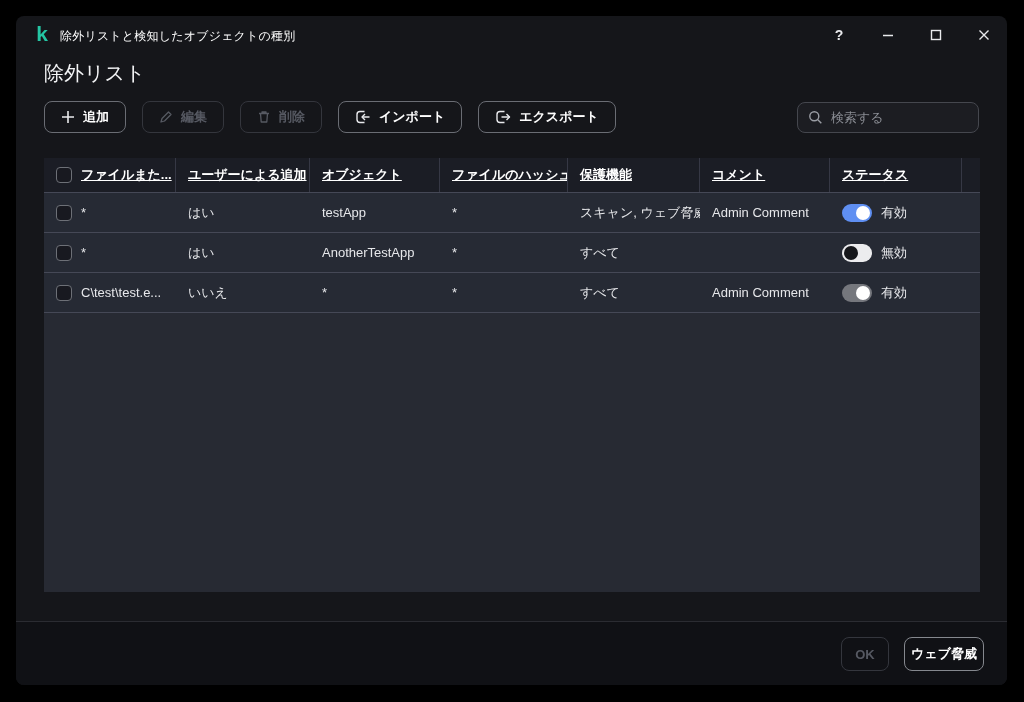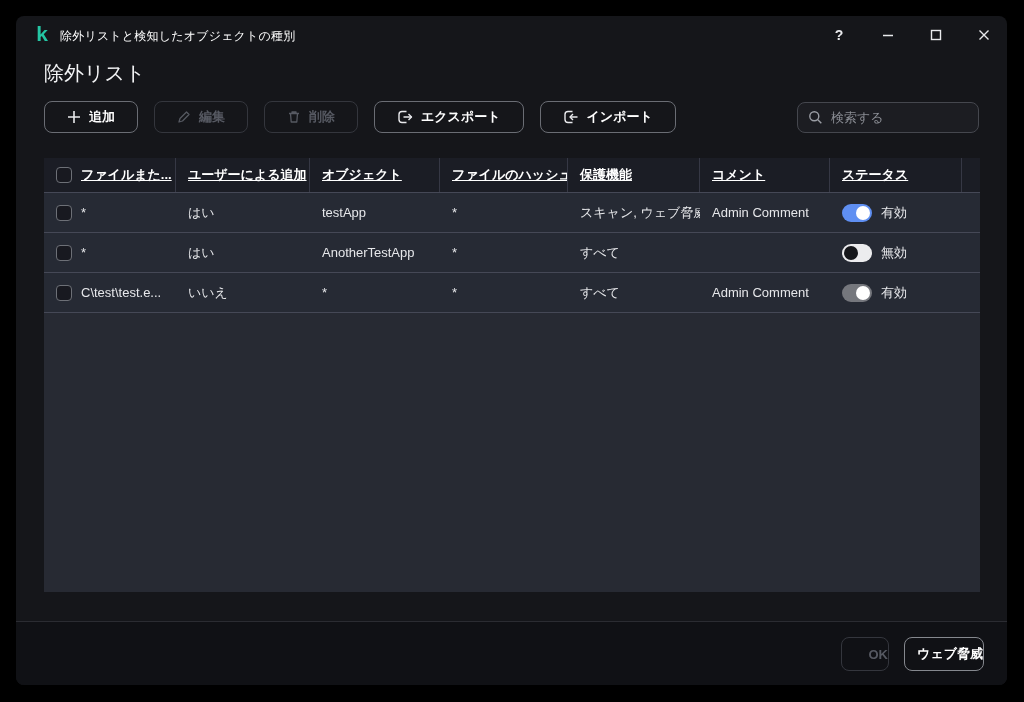--- a/index.html
+++ b/index.html
@@ -18,21 +18,21 @@
     align-items:center; justify-content:center; color:#e8e9ec; cursor:default; }
   .win-btn.help { left:814px; font-size:14px; font-weight:bold; }
   .win-btn.min { left:863px; } .win-btn.max { left:911px; } .win-btn.close { left:959px; }
 
   
   .page-heading { position:absolute; left:28px; top:44px; font-size:20px; font-weight:400; color:#f2f3f5; }
 
   
   .toolbar { position:absolute; left:28px; top:85px; right:28px; height:32px;
     display:flex; align-items:center; gap:16px; }
-  .tb-btn { display:inline-flex; align-items:center; gap:8px; height:32px; padding:0 22px;
+  .tb-btn { display:inline-flex; align-items:center; gap:8px; height:32px; padding:0 16px;
     border:1px solid #6a6d74; border-radius:8px; background:transparent; color:#ffffff;
     font-size:13px; font-weight:600; cursor:pointer; font-family:inherit; }
   .tb-btn svg { display:block; }
   .tb-btn.disabled { border-color:#34363d; color:#565962; cursor:default; }
   .stroke-on { stroke:#e9eaed; } .stroke-off { stroke:#565962; }
 
   .search-box { margin-left:auto; width:182px; height:31px; background:#1c1d22;
     border:1px solid #45474e; border-radius:8px; display:flex; align-items:center;
     padding:0 10px; gap:8px; }
   .search-box input { flex:1; min-width:0; background:transparent; border:none; outline:none;
@@ -58,21 +58,21 @@
     display:inline-block; margin-right:9px; cursor:pointer; }
   .toggle .knob { width:14px; height:14px; border-radius:50%; position:absolute; top:2px; }
   .toggle.on { background:#5f8ff2; }      .toggle.on .knob { right:2px; background:#ffffff; }
   .toggle.off { background:#ececee; }     .toggle.off .knob { left:2px; background:#16171b; }
   .toggle.on-gray { background:#75777d; } .toggle.on-gray .knob { right:2px; background:#ffffff; }
 
   
   .footer { position:absolute; left:0; bottom:0; width:100%; height:64px; background:#101115;
     border-top:1px solid #2b2c32; }
   .ft-btn { position:absolute; top:15px; height:34px; border-radius:8px; background:transparent;
-    font-size:13px; font-weight:600; font-family:inherit;text-align:right; }
+    font-size:13px; font-weight:600; font-family:inherit; }
   .ft-btn.ok { right:118px; width:48px; border:1px solid #34363d; color:#565962; cursor:default; }
   .ft-btn.cancel { right:23px; width:80px; border:1px solid #85888e; color:#ffffff; cursor:pointer; }
 </style>
 </head>
 <body>
 
 <div class="window">
 
   <div class="titlebar">
     <div class="logo">k</div>
@@ -112,32 +112,32 @@
     </button>
     <button class="tb-btn disabled">
       <svg width="14" height="14" viewBox="0 0 14 14">
           <path d="M2 3.5h10M5 3.5V2h4v1.5M3.5 3.5l.7 8.5h5.6l.7-8.5" class="stroke-off" stroke-width="1.3" fill="none" stroke-linejoin="round"></path>
         </svg>
       <span>削除</span>
     </button>
     <button class="tb-btn">
       <svg width="16" height="16" viewBox="0 0 16 16">
           <path d="M9.5 2.5H5a3 3 0 0 0-3 3v5a3 3 0 0 0 3 3h4.5" class="stroke-on" stroke-width="1.4" fill="none"></path>
-          <path d="M6.5 8h8" class="stroke-on" stroke-width="1.4"></path>
-          <path d="M11.5 5l3 3-3 3" class="stroke-on" stroke-width="1.4" fill="none" stroke-linejoin="round"></path>
-        </svg>
-      <span>エクスポート</span>
+          <path d="M14.5 8H7.5" class="stroke-on" stroke-width="1.4"></path>
+          <path d="M10 5l-3 3 3 3" class="stroke-on" stroke-width="1.4" fill="none" stroke-linejoin="round"></path>
+        </svg>
+      <span>インポート</span>
     </button>
     <button class="tb-btn">
       <svg width="16" height="16" viewBox="0 0 16 16">
           <path d="M9.5 2.5H5a3 3 0 0 0-3 3v5a3 3 0 0 0 3 3h4.5" class="stroke-on" stroke-width="1.4" fill="none"></path>
-          <path d="M14.5 8H7.5" class="stroke-on" stroke-width="1.4"></path>
-          <path d="M10 5l-3 3 3 3" class="stroke-on" stroke-width="1.4" fill="none" stroke-linejoin="round"></path>
-        </svg>
-      <span>インポート</span>
+          <path d="M6.5 8h8" class="stroke-on" stroke-width="1.4"></path>
+          <path d="M11.5 5l3 3-3 3" class="stroke-on" stroke-width="1.4" fill="none" stroke-linejoin="round"></path>
+        </svg>
+      <span>エクスポート</span>
     </button>
     <div class="search-box">
       <svg width="15" height="15" viewBox="0 0 15 15">
           <circle cx="6.3" cy="6.3" r="4.5" fill="none" stroke="#9a9da4" stroke-width="1.4"></circle>
           <path d="M9.8 9.8l3.5 3.5" stroke="#9a9da4" stroke-width="1.4"></path>
         </svg>
       <input type="text" placeholder="検索する" style="">
     </div>
   </div>
 

